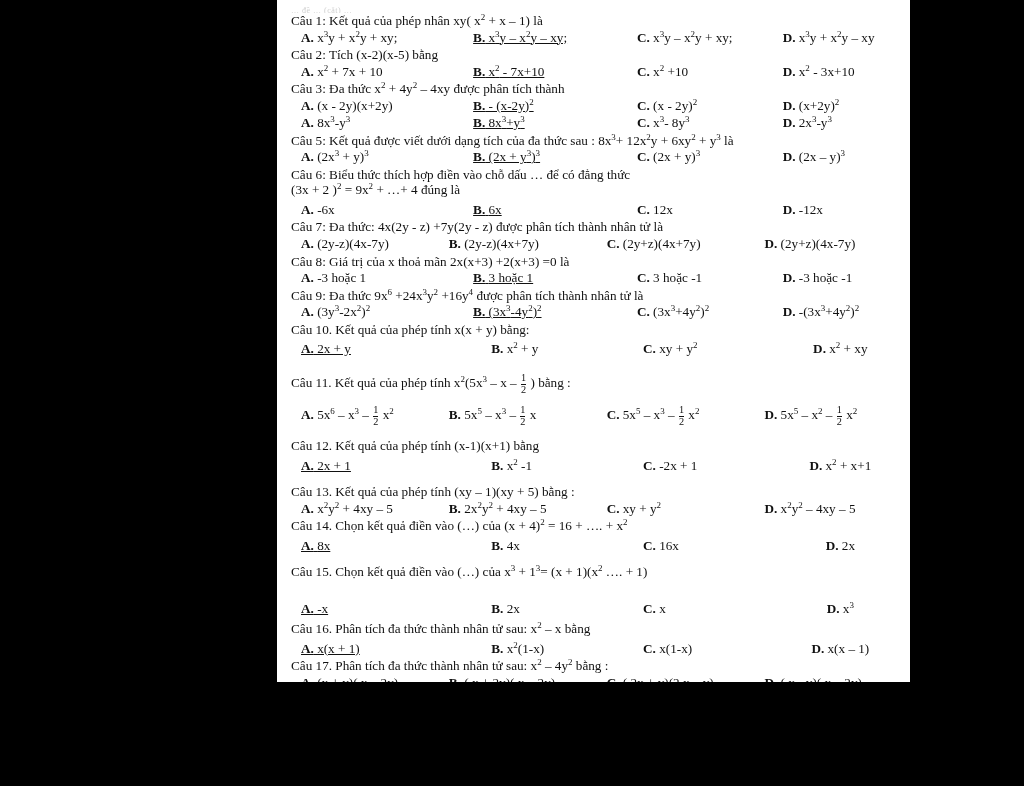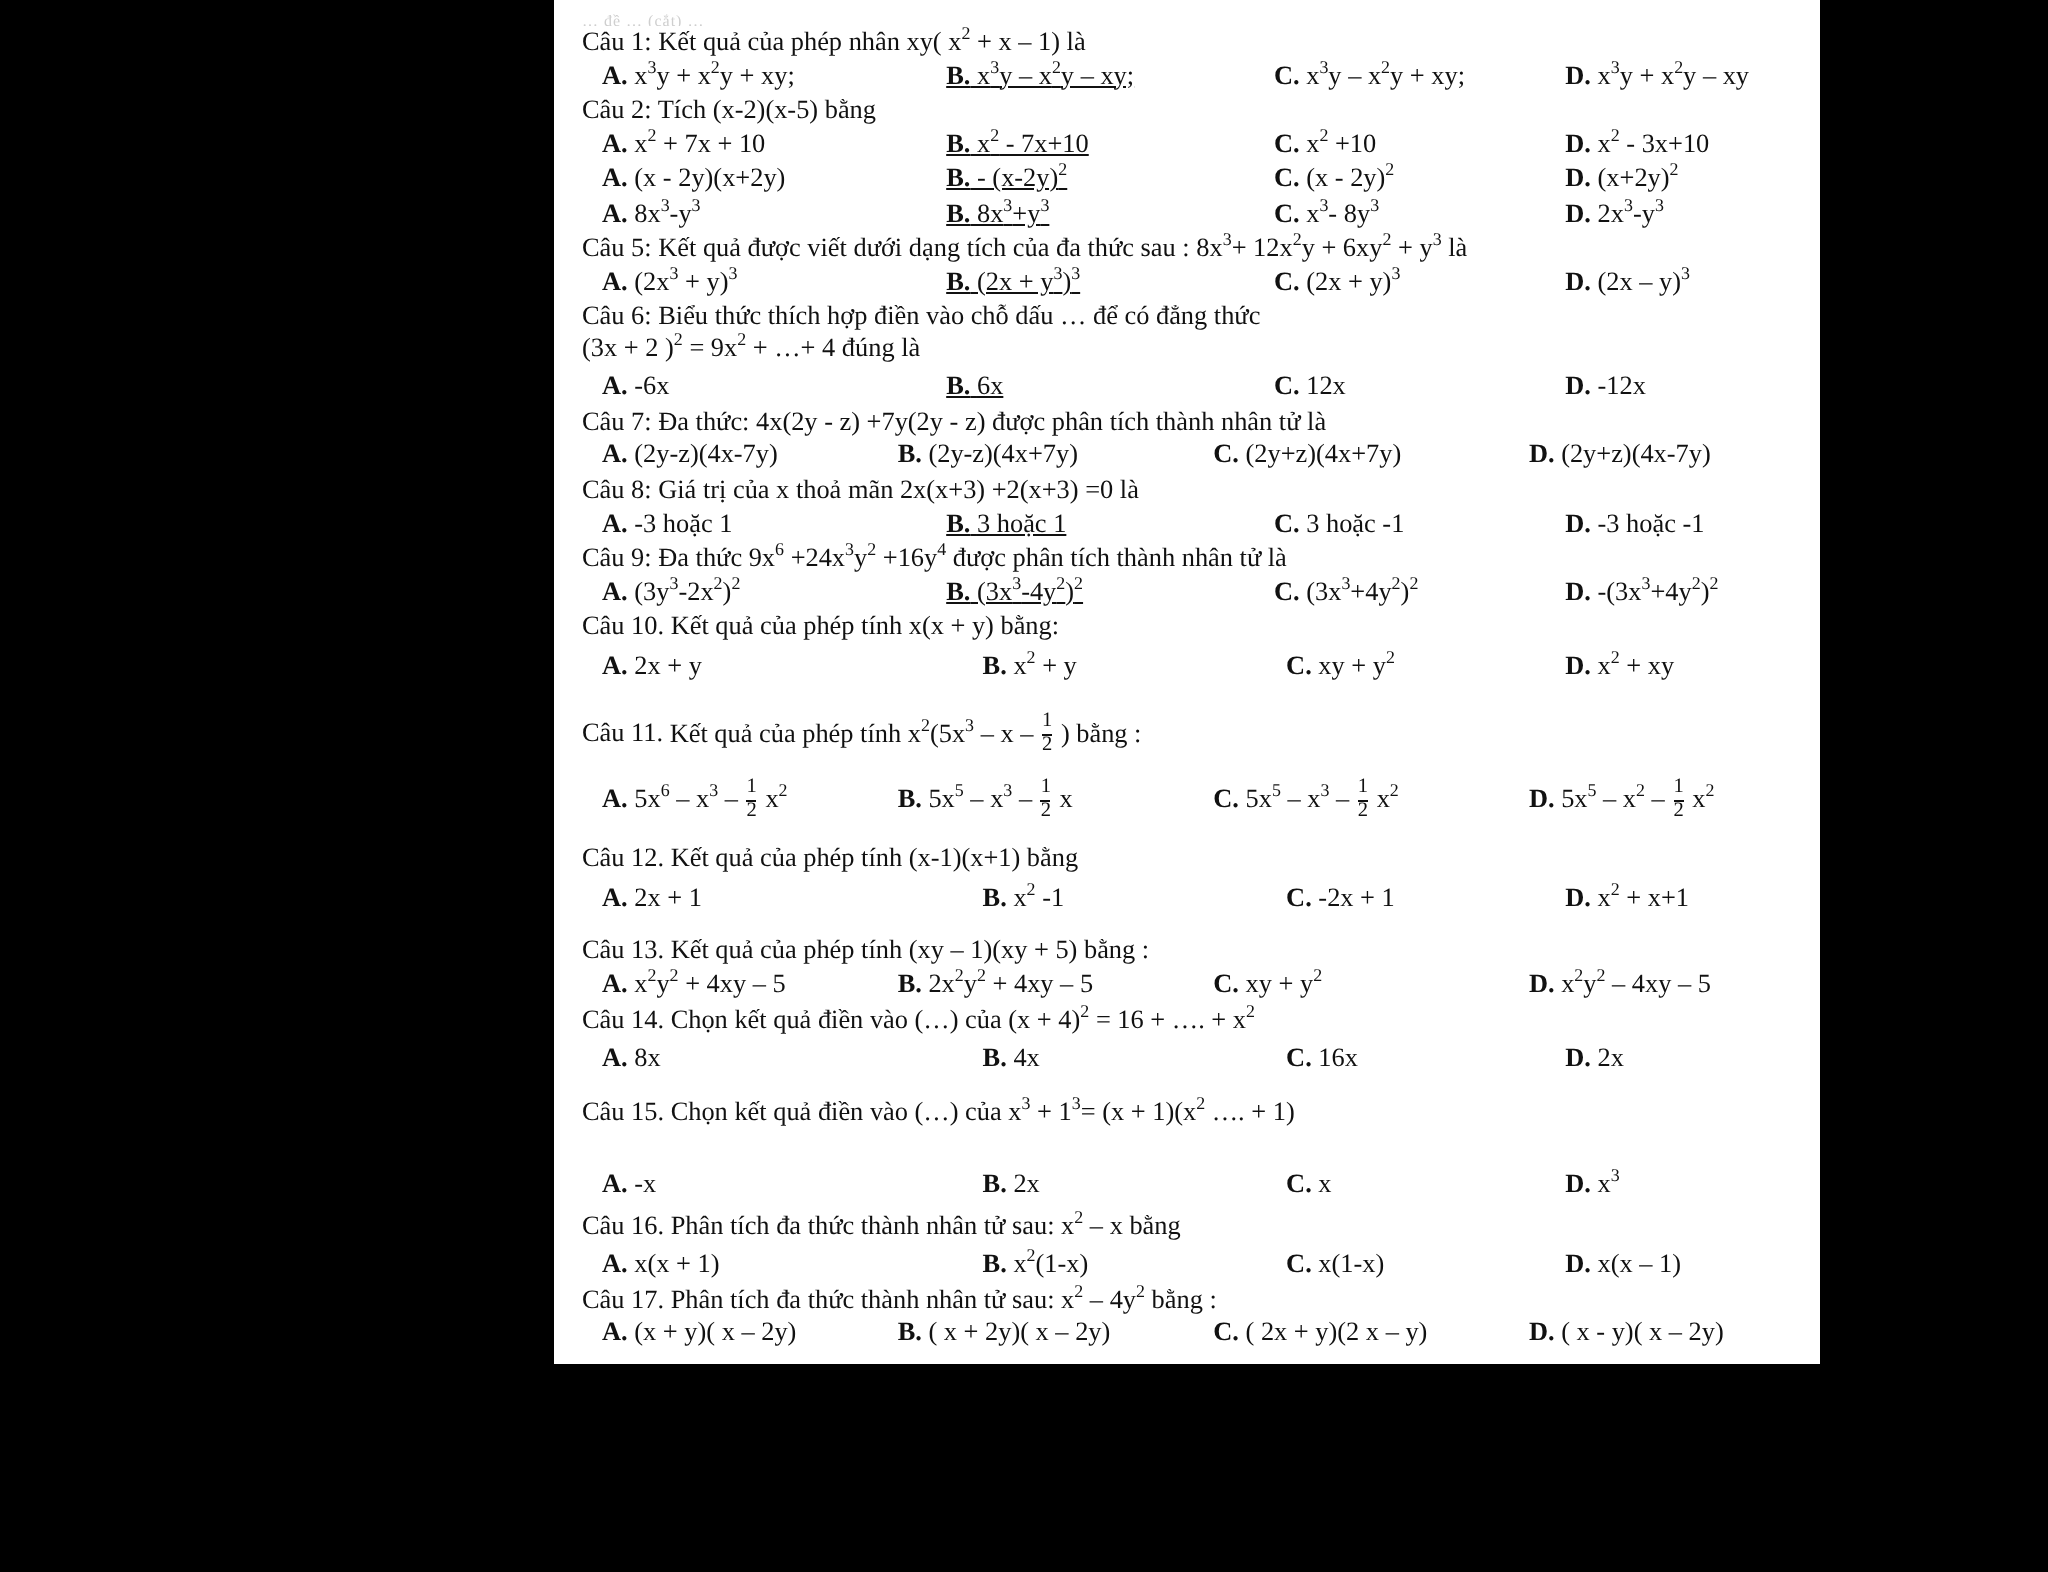--- a/index.html
+++ b/index.html
@@ -61,24 +61,24 @@
   .c1 { width: 30%; padding-left: 10px; box-sizing: border-box; }
   .c2 { width: 27%; box-sizing: border-box; text-decoration: underline; }
   .c3 { width: 24%; box-sizing: border-box; }
   .c4 { width: 19%; box-sizing: border-box; }
 
   .c1b { width: 26%; padding-left: 10px; box-sizing: border-box; }
   .c2b { width: 26%; box-sizing: border-box; font-family: Liberation Serif, serif; }
   .c3b { width: 26%; box-sizing: border-box; }
   .c4b { width: 22%; box-sizing: border-box; }
 
-  .c1c { width: 33%; padding-left: 10px; box-sizing: border-box; }
+  .c1c { width: 33%; padding-left: 10px; box-sizing: border-box; text-decoration: underline; }
   .c2c { width: 25%; box-sizing: border-box; }
   .c3c { width: 23%; box-sizing: border-box; }
-  .c4c { width: 19%; box-sizing: border-box; }
+  .c4c { width: 19%; box-sizing: border-box; text-align: center; }
 
   sup { font-size: 0.68em; vertical-align: super; line-height: 0; }
 
   .frac {
     display: inline-block;
     vertical-align: middle;
     text-align: center;
     font-size: 0.78em;
     line-height: 1.05;
     margin: 0 1px;
@@ -114,20 +114,22 @@
       <span>Tích (x-2)(x-5)  bằng</span></div>
     <div class="opts">
       <div class="opt c1"><span class="optL">A.</span> x<sup>2</sup> + 7x + 10</div>
       <div class="opt c2"><span class="optL">B.</span> x<sup>2</sup> - 7x+10</div>
       <div class="opt c3"><span class="optL">C.</span> x<sup>2</sup> +10</div>
       <div class="opt c4"><span class="optL">D.</span> x<sup>2</sup> - 3x+10</div>
     </div>
   </div>
 
   <div class="q">
+    <div class="qline"><span class="qlabel">Câu 3:</span>
+      <span>Đa thức  x<sup>2</sup> + 4y<sup>2</sup> – 4xy được phân tích thành</span></div>
     <div class="opts">
       <div class="opt c1"><span class="optL">A.</span> (x - 2y)(x+2y)</div>
       <div class="opt c2"><span class="optL">B.</span> - (x-2y)<sup>2</sup></div>
       <div class="opt c3"><span class="optL">C.</span> (x - 2y)<sup>2</sup></div>
       <div class="opt c4"><span class="optL">D.</span> (x+2y)<sup>2</sup></div>
     </div>
   </div>
 
   <div class="q">
     <div class="opts">

